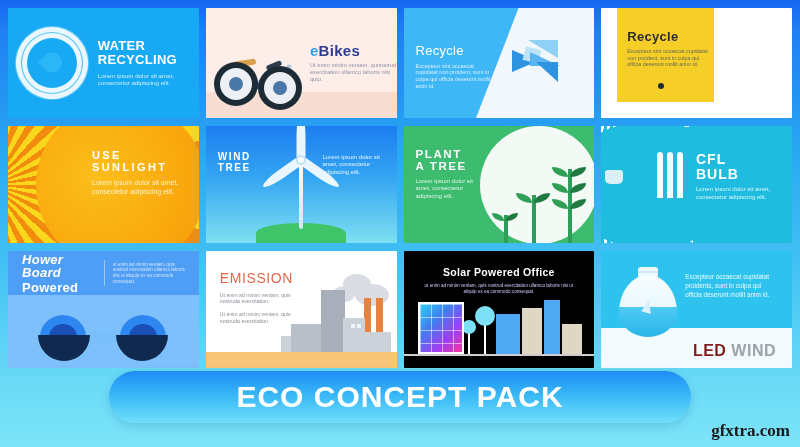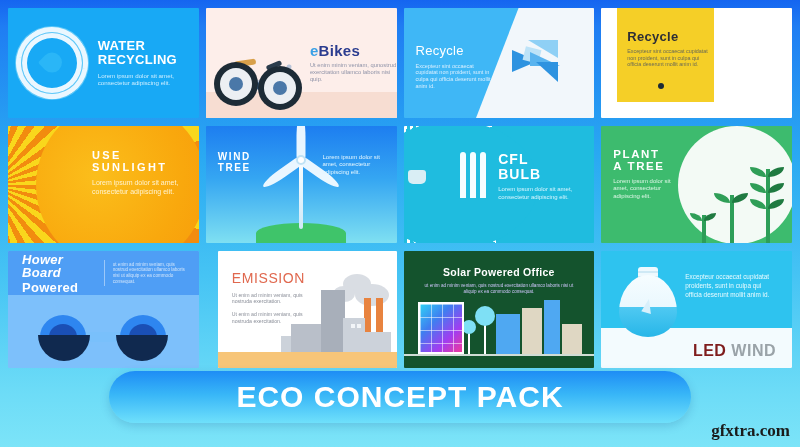--- a/index.html
+++ b/index.html
@@ -166,21 +166,21 @@
   .c-hover .sub{font-size:4.6px;color:#cfe4fb;max-width:72px;}
   .hb{position:absolute;left:50%;top:64px;transform:translateX(-50%);width:126px;height:44px;}
   .hw{position:absolute;top:0;width:46px;height:44px;border-radius:50%;background:#2e86f0;}
   .hw:after{content:"";position:absolute;left:9px;top:9px;right:9px;bottom:9px;border-radius:50%;background:#1a4fb5;}
   .hwl{left:0;} .hwr{right:0;}
   .hsh{position:absolute;bottom:-2px;width:52px;height:26px;background:#10294f;border-radius:0 0 26px 26px;}
   .hshl{left:-2px;} .hshr{right:-2px;}
   .hdeck{position:absolute;left:40px;top:17px;width:48px;height:10px;background:#79c0fb;border-radius:2px;}
 
   
-  .c-emis{background:#fff;margin-left:12px;}
+  .c-emis{background:#fff;}
   .c-emis .strip{position:absolute;left:0;bottom:0;width:100%;height:16px;background:#f7c578;}
   .c-emis .txt{position:absolute;left:14px;top:20px;}
   .c-emis .ttl{font-size:14px;color:#e0684e;font-weight:normal;letter-spacing:.6px;}
   .c-emis .sub{font-size:5.2px;color:#8b8f99;margin-top:6px;max-width:86px;}
   .c-emis .sub.two{margin-top:7px;}
   .fact{position:absolute;right:6px;bottom:16px;width:110px;height:62px;}
   .bl{position:absolute;bottom:0;background:#b9bfc9;}
   .f1{right:46px;bottom:0;width:24px;height:62px;background:#a8afba;}
   .f2{right:26px;bottom:0;width:22px;height:34px;background:#ccd2da;}
   .f3{right:70px;bottom:0;width:30px;height:28px;background:#b9bfc9;}
@@ -188,21 +188,21 @@
   .f5{right:98px;bottom:0;width:12px;height:16px;background:#ccd2da;}
   .chim{position:absolute;bottom:20px;width:7px;height:34px;background:#e8833f;}
   .ch1{right:20px;} .ch2{right:8px;}
   .smoke{position:absolute;border-radius:50%;background:#d9dde3;}
   .sm1{right:2px;top:-6px;width:34px;height:22px;}
   .sm2{right:20px;top:-16px;width:28px;height:20px;}
   .sm3{right:36px;top:-4px;width:22px;height:16px;}
   .win{position:absolute;background:#f2f5f8;width:4px;height:4px;}
 
   
-  .c-solar{background:#14532d;}
+  .c-solar{background:#000000;}
   .c-solar .ttl{position:absolute;left:0;right:0;top:16px;text-align:center;font-size:10.5px;color:#fff;font-weight:bold;}
   .c-solar .sub{position:absolute;left:14px;right:14px;top:32px;text-align:center;font-size:4.6px;color:#cfc6fb;}
   .panel{position:absolute;left:14px;bottom:14px;width:46px;height:52px;
     background:linear-gradient(135deg,#2fd3f5 0%,#3f7ef0 35%,#a13df0 70%,#f0399a 100%);
     border:2px solid #fff;box-sizing:border-box;}
   .pgrid{position:absolute;inset:0;
     background-image:linear-gradient(to right,#ffffff88 1px,transparent 1px),linear-gradient(to bottom,#ffffff88 1px,transparent 1px);
     background-size:11px 13px;}
   .bldg{position:absolute;bottom:14px;}
   .g1{left:92px;width:24px;height:40px;background:#4fa8f2;}
@@ -335,38 +335,20 @@
       </div>
       <div class="txt">
         <div class="ttl">
           <span>WIND</span>
             <span>TREE</span>
         </div>
       </div>
       <div class="sub">Lorem ipsum dolor sit amet, consectetur adipiscing elit.</div>
     </div>
 
-    <div class="card c-cfl">
-      <div class="cstripes"></div>
-      <div class="coval"></div>
-      <div class="cflb">
-        <i class="t1"></i>
-          <i class="t2"></i>
-          <i class="t3"></i>
-      </div>
-      <div class="cflbase"></div>
-      <div class="txt">
-        <div class="ttl">
-          <span>CFL</span>
-            <span>BULB</span>
-        </div>
-        <div class="sub">Lorem ipsum dolor sit amet, consectetur adipiscing elit.</div>
-      </div>
-    </div>
-
     <div class="card c-plant">
       <div class="pcirc"></div>
       <div>
         <div class="stem s1"></div>
         <div class="lf" style="right:26px;bottom:66px;"></div>
         <div class="lf lfd" style="right:8px;bottom:66px;transform:scaleX(-1);"></div>
         <div class="lf" style="right:26px;bottom:50px;"></div>
         <div class="lf lfd" style="right:8px;bottom:50px;transform:scaleX(-1);"></div>
         <div class="lf" style="right:26px;bottom:34px;"></div>
         <div class="lf lfd" style="right:8px;bottom:34px;transform:scaleX(-1);"></div>
@@ -379,20 +361,38 @@
       </div>
       <div class="txt">
         <div class="ttl">
           <span>PLANT</span>
             <span>A TREE</span>
         </div>
         <div class="sub">Lorem ipsum dolor sit amet, consectetur adipiscing elit.</div>
       </div>
     </div>
 
+    <div class="card c-cfl">
+      <div class="cstripes"></div>
+      <div class="coval"></div>
+      <div class="cflb">
+        <i class="t1"></i>
+          <i class="t2"></i>
+          <i class="t3"></i>
+      </div>
+      <div class="cflbase"></div>
+      <div class="txt">
+        <div class="ttl">
+          <span>CFL</span>
+            <span>BULB</span>
+        </div>
+        <div class="sub">Lorem ipsum dolor sit amet, consectetur adipiscing elit.</div>
+      </div>
+    </div>
+
     <div class="card c-hover">
       <div class="hbar">
         <div class="ttl">
           <span style="display:block;font-style:italic;">Hower Board</span>
             <span>Powered</span>
         </div>
         <div class="hsep"></div>
         <div class="sub">ut enim ad minim veniam, quis nostrud exercitation ullamco laboris nisi ut aliquip ex ea commodo consequat.</div>
       </div>
       <div class="hb">

